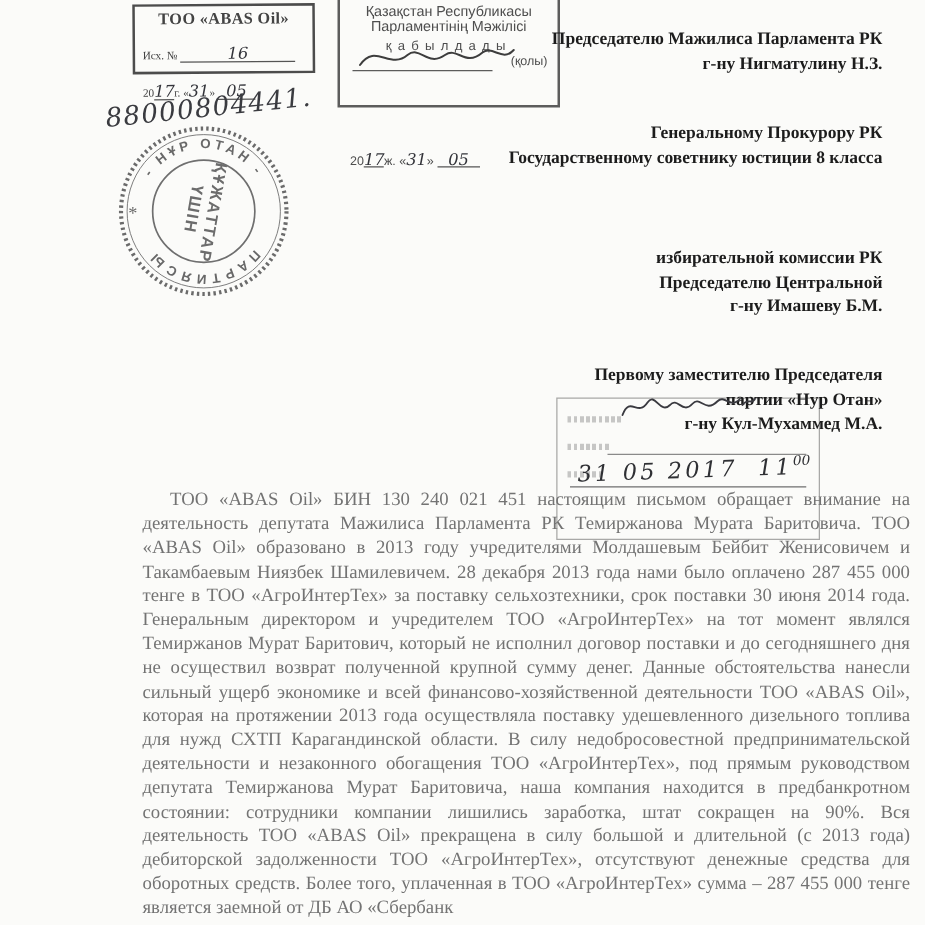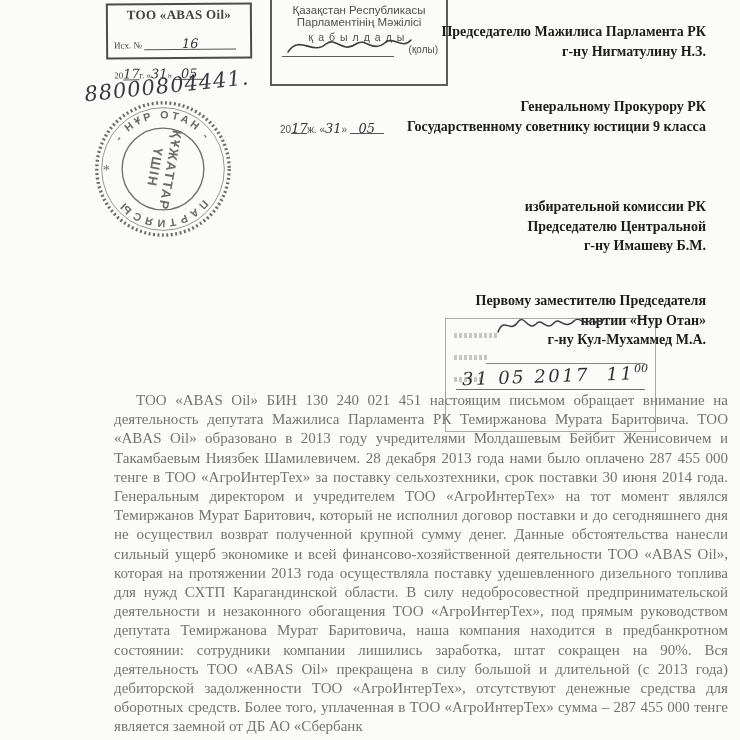--- a/index.html
+++ b/index.html
@@ -115,21 +115,21 @@
       <text y="13" font-size="13.5" letter-spacing="1.5">ҮШІН</text>
     </g>
   </svg>
 
   <div class="addr addr-1">
     <div>Председателю Мажилиса Парламента РК</div>
     <div>г-ну Нигматулину Н.З.</div>
   </div>
   <div class="addr addr-2">
     <div>Генеральному Прокурору РК</div>
-    <div>Государственному советнику юстиции 9 класса</div>
+    <div>Государственному советнику юстиции 8 класса</div>
   </div>
   <div class="addr addr-3">
     <div>избирательной комиссии РК</div>
     <div>Председателю Центральной</div>
     <div>г-ну Имашеву Б.М.</div>
   </div>
   <div class="addr addr-4">
     <div>Первому заместителю Председателя</div>
     <div>партии «Нур Отан»</div>
     <div>г-ну Кул-Мухаммед М.А.</div>

